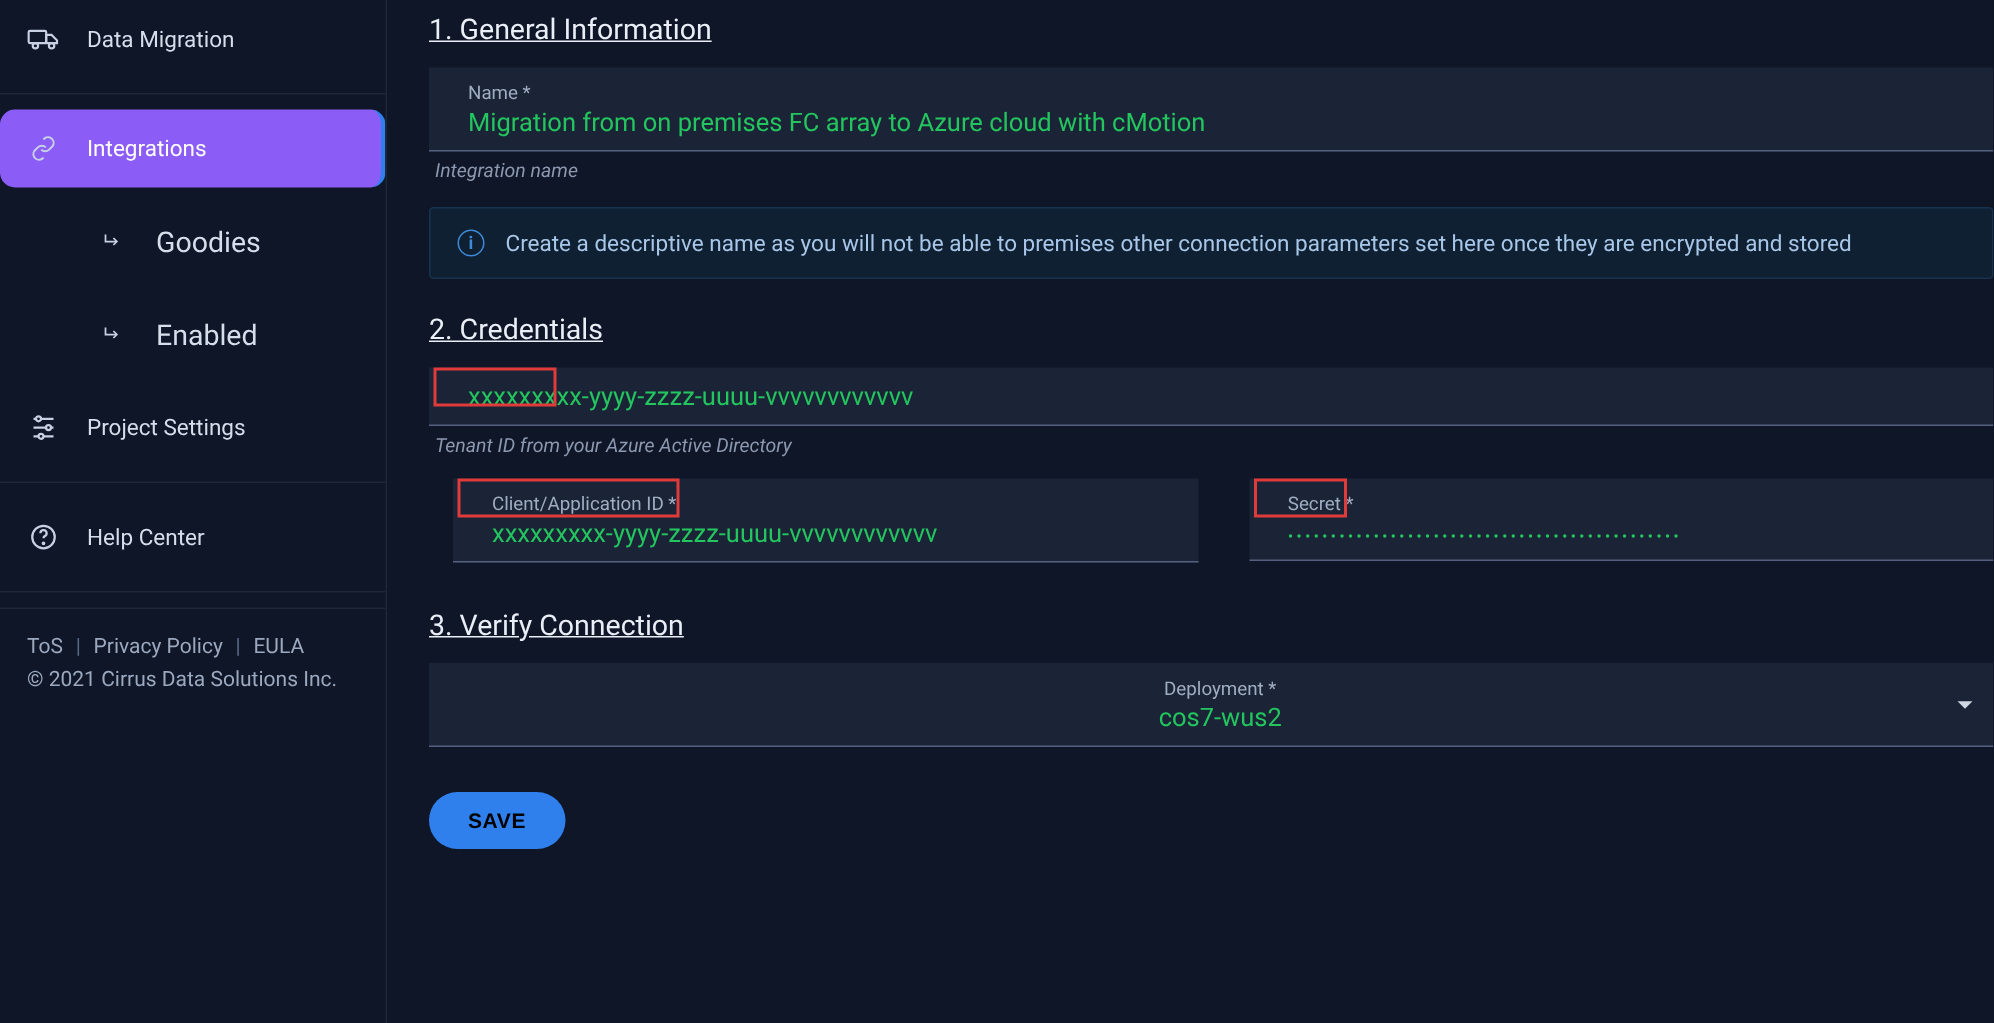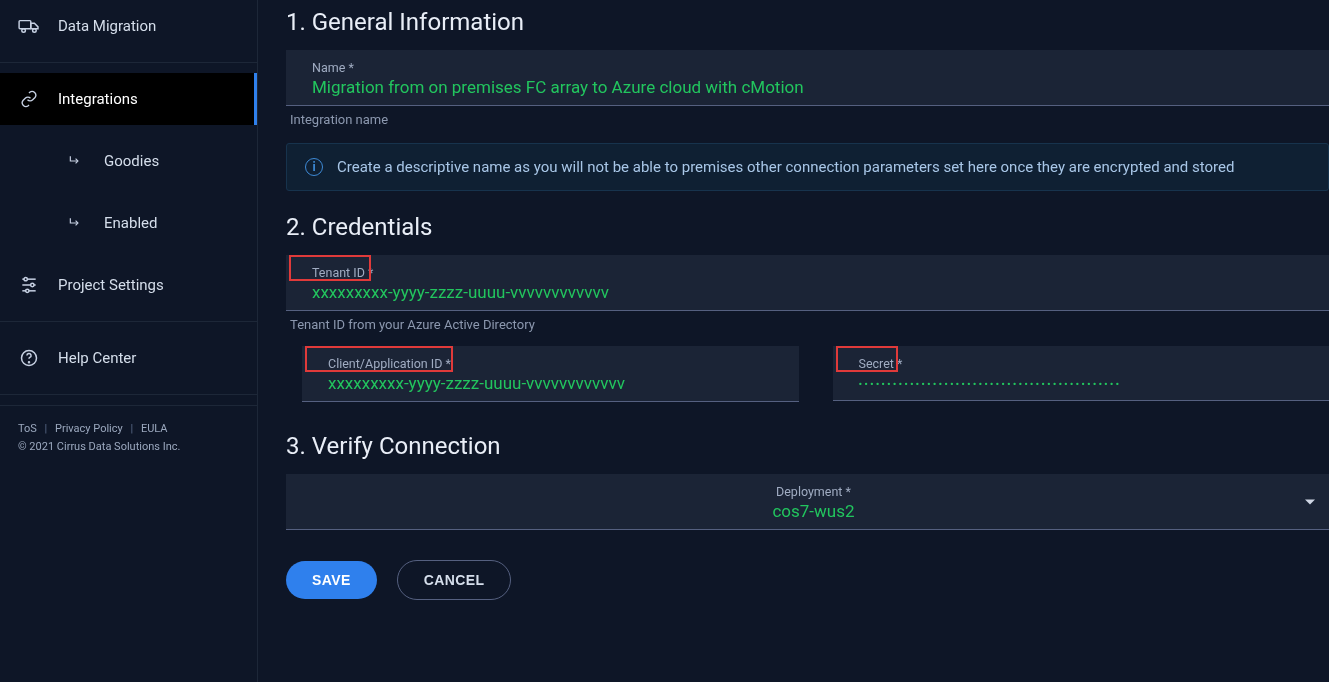--- a/index.html
+++ b/index.html
@@ -29,54 +29,56 @@
     align-items: center;
     height: 52px;
     padding: 0 18px;
     color: #d5deeb;
     font-size: 15px;
     cursor: pointer;
     gap: 18px;
   }
   .side-item.sub {
     padding-left: 64px;
-    font-size: 15px;
+    font-size: 19px;
   }
   .side-item.active {
-    background: #000000;
+    background: #8b5cf6;
     border-right: 3px solid #2f80ed;
     color: #ffffff;
+    border-radius: 10px;
   }
   .side-icon-wrap { width: 22px; display: flex; justify-content: center; }
   .side-sep { height: 1px; background: #1d2738; margin: 0; }
   .sidebar-footer {
     padding: 14px 18px;
-    font-size: 11px;
+    font-size: 14px;
     color: #9ba8be;
     border-top: 1px solid #1d2738;
     line-height: 1.6;
   }
   .sidebar-footer .links a {
     color: #9ba8be;
     text-decoration: none;
     cursor: pointer;
   }
   .sidebar-footer .links .divider { margin: 0 5px; color: #5a6b88;}
 
   
   .main {
     flex: 1;
     padding: 4px 0 16px 28px;
     overflow-y: auto;
   }
   .section-title {
-    font-size: 24px;
+    font-size: 19px;
     font-weight: 400;
     color: #e9eef7;
     margin: 4px 0 14px 0;
+    text-decoration: underline;
   }
 
   .field {
     position: relative;
     background: #1b2436;
     border-bottom: 1px solid #556080;
     padding: 10px 14px 8px 26px;
     margin-bottom: 4px;
   }
   .field-label {
@@ -91,20 +93,21 @@
     border: none;
     outline: none;
     color: #22c55e;
     font-size: 17px;
     font-family: inherit;
   }
   .field-help {
     font-size: 13px;
     color: #8c98af;
     margin: 6px 0 0 4px;
+    font-style: italic;
   }
 
   .info-banner {
     background: #0f2033;
     border: 1px solid #17334d;
     border-radius: 3px;
     display: flex;
     align-items: center;
     gap: 14px;
     padding: 14px 18px;
@@ -159,21 +162,21 @@
   }
   .btn {
     font-size: 14px;
     font-weight: 600;
     letter-spacing: 0.4px;
     border-radius: 22px;
     padding: 11px 26px;
     cursor: pointer;
     border: none;
   }
-  .btn-primary { background: #2f80ed; color: #ffffff; }
+  .btn-primary { background: #2f80ed; color: #000000; }
   .btn-secondary { background: transparent; border: 1px solid #556080; color: #d5deeb; }
 
   
   svg { stroke: #c7d1e3; }
 </style>
 </head>
 <body>
 
 <nav class="sidebar">
   <div class="side-item">
@@ -274,21 +277,20 @@
   <div class="info-banner">
     <span class="info-icon">i</span>
     <span>Create a descriptive name as you will not be able to premises other connection parameters set here once they are encrypted and stored</span>
   </div>
 
   <h2 class="section-title">2. Credentials</h2>
 
   <div class="rel">
     <div class="highlight-box" style="left:3px;top:0px;width:82px;height:26px;"></div>
     <div class="field">
-      <label class="field-label">Tenant ID *</label>
       <input class="field-input" type="text" value="xxxxxxxxx-yyyy-zzzz-uuuu-vvvvvvvvvvvv" style="">
     </div>
   </div>
   <div class="field-help">Tenant ID from your Azure Active Directory</div>
 
   <div class="row-2">
     <div class="col rel">
       <div class="highlight-box" style="left:3px;top:0px;width:148px;height:26px;"></div>
       <div class="field">
         <label class="field-label">Client/Application ID *</label>
@@ -307,15 +309,14 @@
   <h2 class="section-title" style="margin-top:26px">3. Verify Connection</h2>
 
   <div class="field select-field">
     <label class="field-label">Deployment *</label>
     <div class="field-input">cos7-wus2</div>
     <span class="select-caret"></span>
   </div>
 
   <div class="btn-row">
     <button class="btn btn-primary">SAVE</button>
-    <button class="btn btn-secondary">CANCEL</button>
   </div>
 </main>
 
 </body></html>

